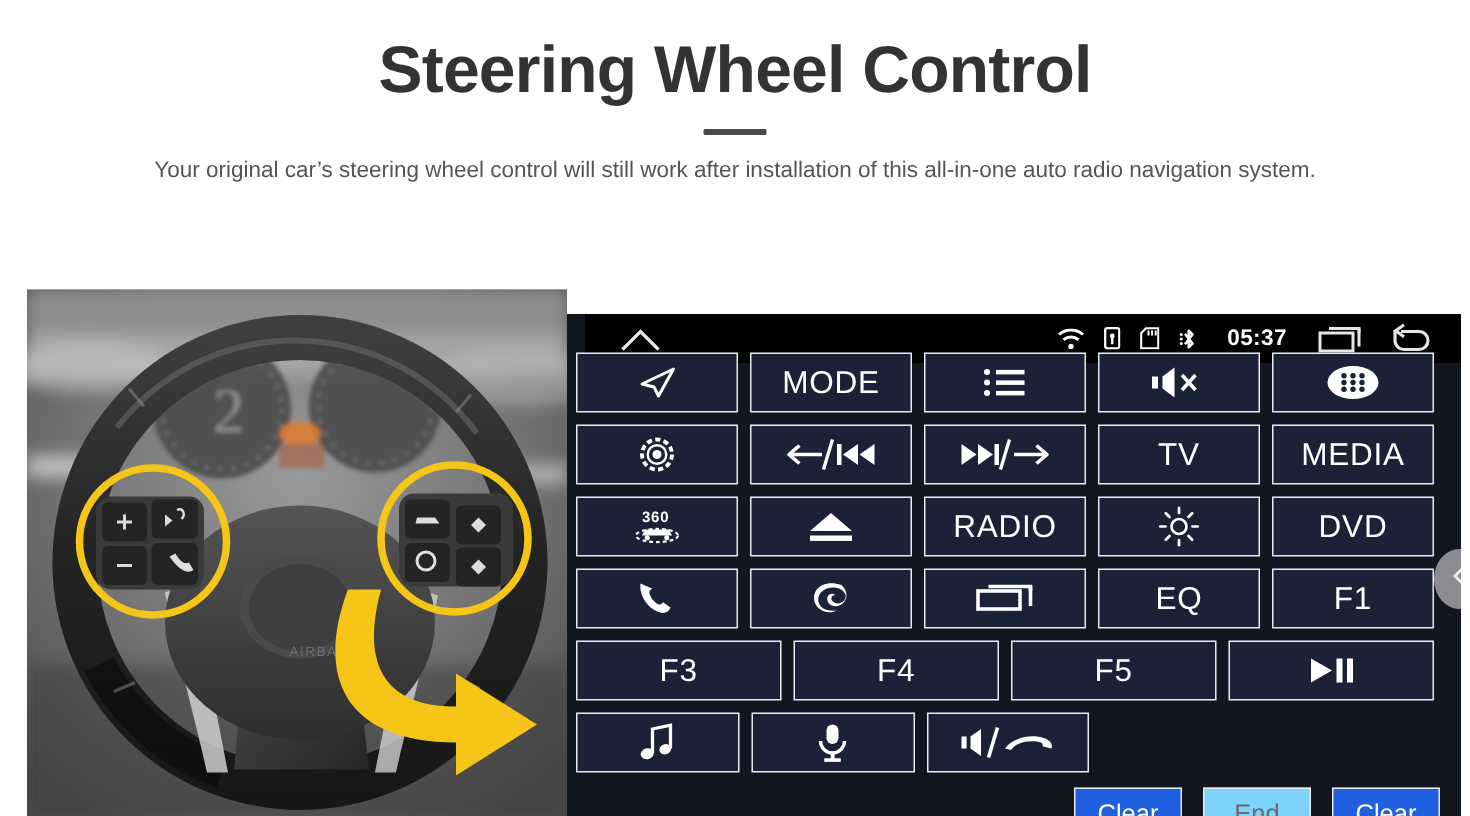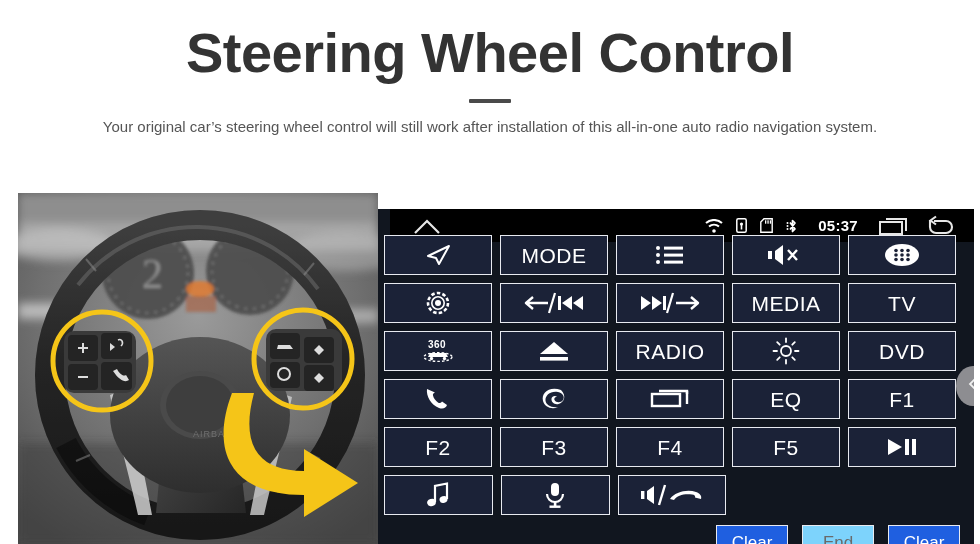--- a/index.html
+++ b/index.html
@@ -7,21 +7,21 @@
     width:980px;height:544px;overflow:hidden;
     background:#ffffff;
     font-family:"Liberation Sans", sans-serif;
     -webkit-font-smoothing:antialiased;
   }
   .page{position:relative;width:980px;height:544px;background:#fff;}
 
   
   .header{padding-top:24px;text-align:center;}
   .page-title{
-    font-size:56px;font-weight:bold;color:#333333;letter-spacing:-0.5px;
+    font-size:44px;font-weight:bold;color:#333333;letter-spacing:-0.5px;
     line-height:1.05;margin:0;
   }
   .title-rule{
     width:42px;height:4px;background:#4a4a4a;margin:16px auto 0 auto;border-radius:1px;
   }
   .subtitle{
     margin:14px auto 0 auto;width:920px;
     font-size:15px;color:#555555;line-height:1.35;text-align:center;
     font-weight:400;
   }
@@ -356,24 +356,24 @@
               <svg width="64" height="22" viewBox="0 0 64 22">
                 <path d="M3 4 L13 11 L3 18 Z" fill="#fff"></path>
                 <path d="M14 4 L24 11 L14 18 Z" fill="#fff"></path>
                 <rect x="25" y="4" width="3" height="14" fill="#fff"></rect>
                 <path d="M35 1 L29 21" stroke="#fff" stroke-width="2.2"></path>
                 <path d="M38 11 L60 11 M53 5 L60 11 L53 17" fill="none" stroke="#fff" stroke-width="2.4" stroke-linejoin="round"></path>
               </svg>
             </span>
           </div>
           <div class="key">
+            <span class="lbl">TV</span>
+          </div>
+          <div class="key">
             <span class="lbl">MEDIA</span>
-          </div>
-          <div class="key">
-            <span class="lbl">TV</span>
           </div>
         </div>
 
         <div class="row">
           <div class="key">
             <span>
               <svg width="36" height="28" viewBox="0 0 36 28">
                 <text x="8" y="11" font-family="Liberation Sans, sans-serif" font-size="10" font-weight="bold" fill="#fff">360</text>
                 <ellipse cx="18" cy="20" rx="14" ry="4.4" fill="none" stroke="#fff" stroke-width="1.4" stroke-dasharray="2.5 2"></ellipse>
                 <path d="M8 20 L10 16 L26 16 L28 20 Z" fill="#fff"></path>
@@ -447,23 +447,20 @@
           <div class="key">
             <span class="lbl">EQ</span>
           </div>
           <div class="key">
             <span class="lbl">F1</span>
           </div>
         </div>
 
         <div class="row">
           <div class="key">
-            <span class="lbl">F2</span>
-          </div>
-          <div class="key">
             <span class="lbl">F3</span>
           </div>
           <div class="key">
             <span class="lbl">F4</span>
           </div>
           <div class="key">
             <span class="lbl">F5</span>
           </div>
           <div class="key">
             <span>

